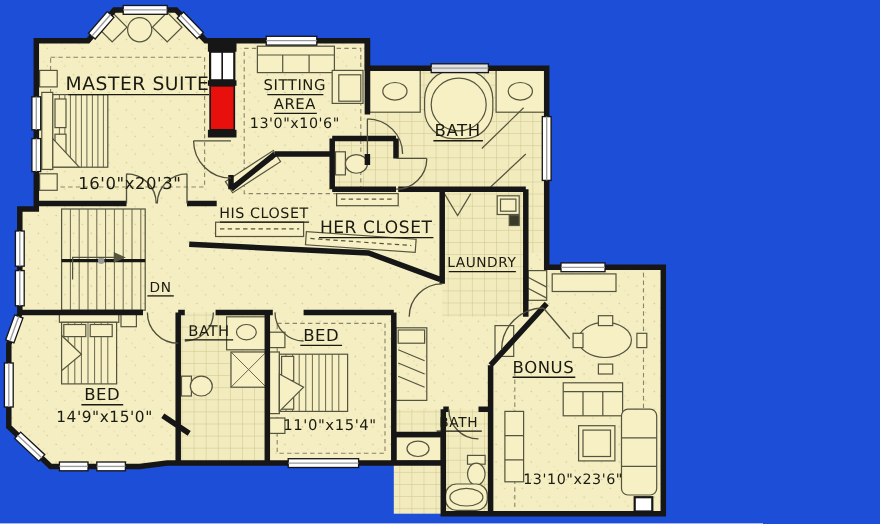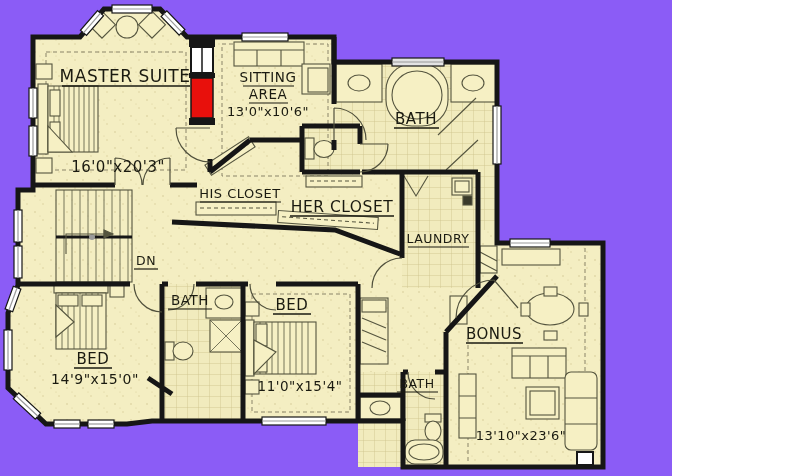--- a/index.html
+++ b/index.html
@@ -1,16 +1,16 @@
 <!DOCTYPE html>
 <html><head>
 <meta charset="utf-8">
 <style>
   html,body{margin:0;padding:0;background:#ffffff;}
-  #stage{position:relative;width:672px;height:476px;background:#8b5cf6;overflow:hidden;}
+  #stage{position:relative;width:800px;height:476px;background:#1d4ed8;overflow:hidden;}
   svg{position:absolute;left:0;top:0;}
   text{font-family:"DejaVu Sans","Liberation Sans",sans-serif;fill:#1a1a10;letter-spacing:.5px;}
   .lbl{font-weight:500;}
   .dim{font-weight:500;}
 </style>
 </head>
 <body>
 
 <div id="stage">
 <svg width="800" height="476" viewBox="0 0 800 476">

